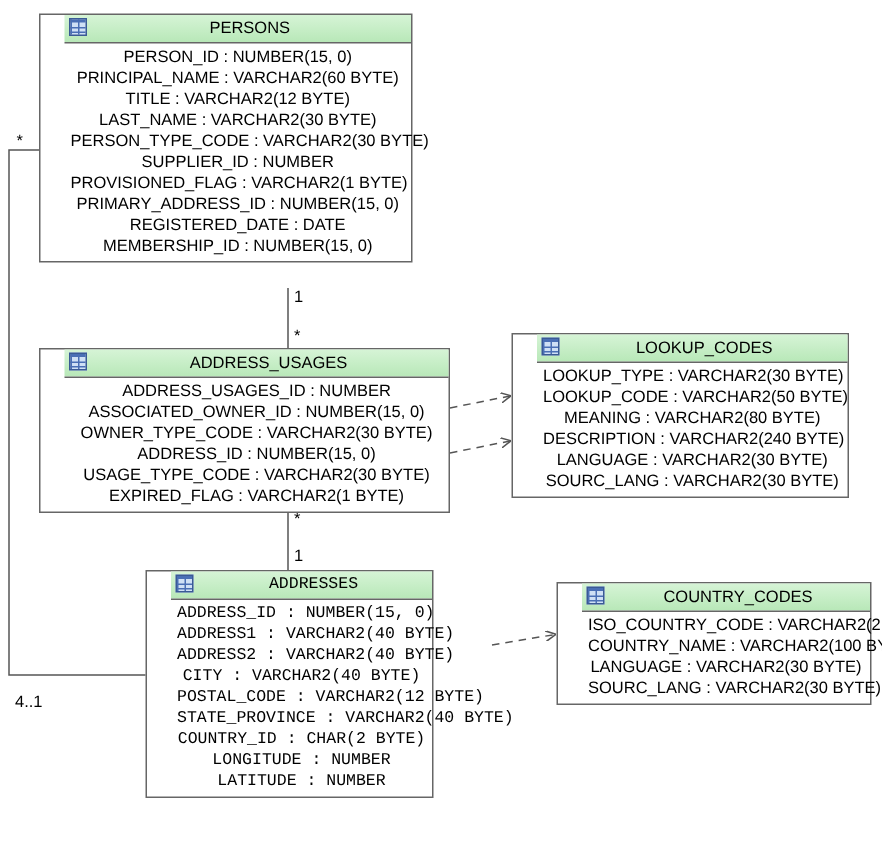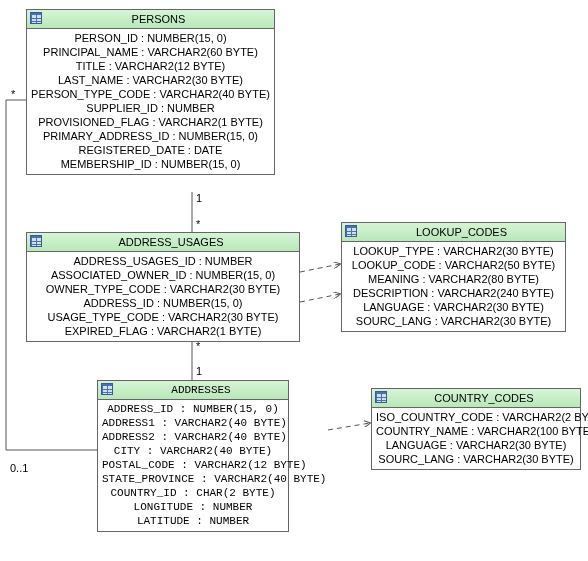--- a/index.html
+++ b/index.html
@@ -11,20 +11,21 @@
     width: 588px;
     height: 561px;
     background: #fff;
     color: #000;
   }
   .entity {
     position: absolute;
     border: 1px solid #666;
     background: #fff;
     box-sizing: border-box;
+    padding-left: 16px;
   }
   .entity-header {
     background: linear-gradient(#d6f4d6, #b8e8b8);
     border-bottom: 1px solid #666;
     padding: 2px 4px 2px 20px;
     font-weight: normal;
     text-align: center;
     position: relative;
     line-height: 14px;
   }
@@ -84,33 +85,33 @@
   <line x1="300" y1="302" x2="340" y2="294" stroke="#555" stroke-width="1" stroke-dasharray="5,4" marker-end="url(#arrow)"></line>
 
   <line x1="328" y1="430" x2="370" y2="423" stroke="#555" stroke-width="1" stroke-dasharray="5,4" marker-end="url(#arrow)"></line>
 </svg>
 
 <div class="card-label" style="left:196px; top:192px;">1</div>
 <div class="card-label" style="left:196px; top:218px;">*</div>
 <div class="card-label" style="left:196px; top:340px;">*</div>
 <div class="card-label" style="left:196px; top:365px;">1</div>
 <div class="card-label" style="left:11px; top:88px;">*</div>
-<div class="card-label" style="left:10px; top:462px;">0..1</div>
+<div class="card-label" style="left:10px; top:462px;">4..1</div>
 
 <div class="entity" style="left:26px; top:9px; width:249px;">
   <div class="entity-header">
     <span class="table-icon"></span>
     <span>PERSONS</span>
   </div>
   <div class="entity-body">
     <div class="col-row">PERSON_ID : NUMBER(15, 0)</div>
     <div class="col-row">PRINCIPAL_NAME : VARCHAR2(60 BYTE)</div>
     <div class="col-row">TITLE : VARCHAR2(12 BYTE)</div>
     <div class="col-row">LAST_NAME : VARCHAR2(30 BYTE)</div>
-    <div class="col-row">PERSON_TYPE_CODE : VARCHAR2(40 BYTE)</div>
+    <div class="col-row">PERSON_TYPE_CODE : VARCHAR2(30 BYTE)</div>
     <div class="col-row">SUPPLIER_ID : NUMBER</div>
     <div class="col-row">PROVISIONED_FLAG : VARCHAR2(1 BYTE)</div>
     <div class="col-row">PRIMARY_ADDRESS_ID : NUMBER(15, 0)</div>
     <div class="col-row">REGISTERED_DATE : DATE</div>
     <div class="col-row">MEMBERSHIP_ID : NUMBER(15, 0)</div>
   </div>
 </div>
 
 <div class="entity" style="left:26px; top:232px; width:274px;">
   <div class="entity-header">

